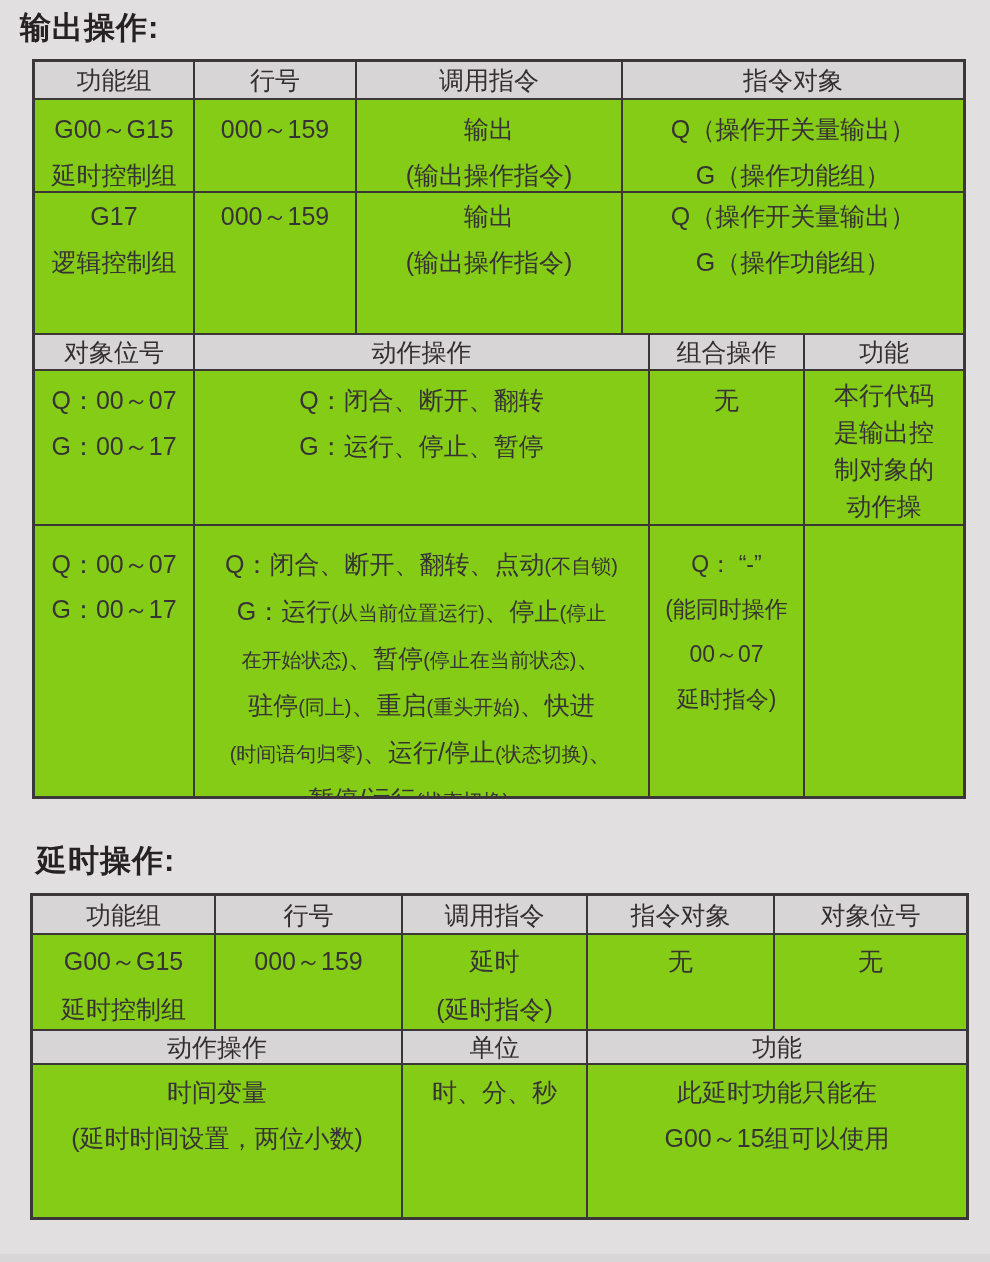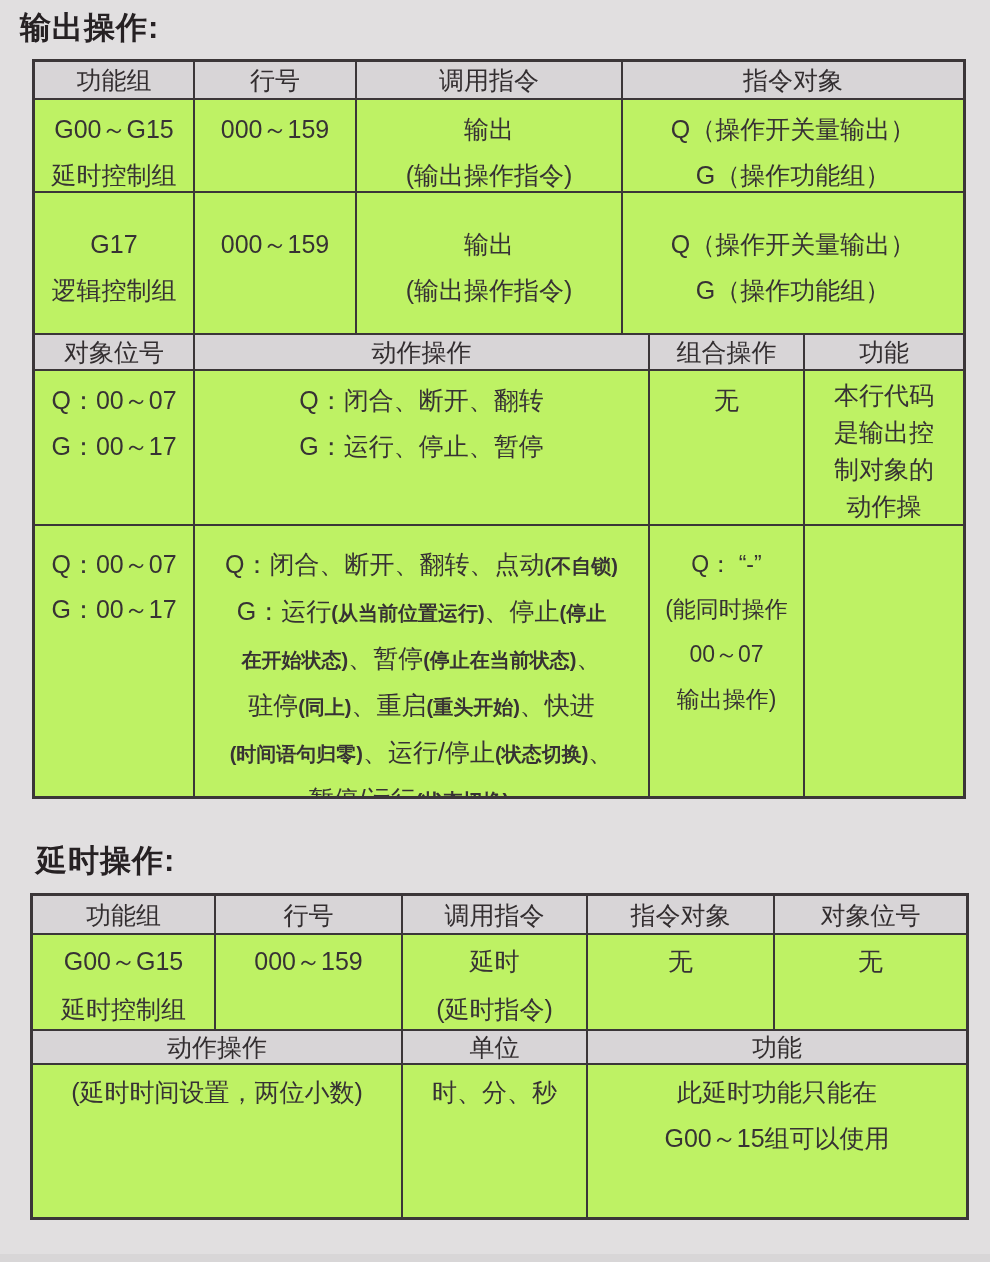--- a/index.html
+++ b/index.html
@@ -10,45 +10,45 @@
     font-family:"Liberation Sans","DejaVu Sans",sans-serif;
     color:#373234;
   }
   .heading {
     position:absolute; font-size:31px; font-weight:bold; color:#262123;
     letter-spacing:1px; white-space:nowrap;
   }
   #heading-output { left:20px; top:7px; }
   #heading-delay  { left:36px; top:840px; }
   #heading-next   { left:20px; top:1253px; }
-  .tbl { position:absolute; border:3px solid #3b3638; background:#bef264; }
+  .tbl { position:absolute; border:3px solid #3b3638; background:#84cc16; }
   #output-table { left:32px; top:59px; }
   #delay-table  { left:30px; top:893px; }
   .grid { display:grid; }
   #ot-top { grid-template-columns:160px 162px 266px 340px; grid-template-rows:38px 93px 142px; }
   #ot-bot { grid-template-columns:160px 455px 155px 158px; grid-template-rows:36px 155px 270px; }
   #dt-top { grid-template-columns:183px 187px 185px 187px 191px; grid-template-rows:39px 96px; }
   #dt-bot { grid-template-columns:370px 185px 378px; grid-template-rows:34px 152px; }
   .cell {
     border-right:2px solid #3b3638; border-bottom:2px solid #3b3638;
     font-size:25px; text-align:center; overflow:hidden; line-height:46px;
   }
   .lastcol { border-right:none; }
   .lastrow { border-bottom:none; }
   .hc {
     background:#d8d5d7; display:flex; align-items:center; justify-content:center;
     font-size:25px; color:#332e30;
   }
   .line { white-space:nowrap; }
-  .sm { font-size:20px;font-weight:bold; }
+  .sm { font-size:20px; }
   .pt2  { padding-top:2px; }
   .pt4  { padding-top:4px; }
   .pt6  { padding-top:6px; }
   .pt16 { padding-top:16px; }
-  .pt28 { padding-top:28px; }
+  .pt28 { }
   .lh45 { line-height:45px; }
   .lh48 { line-height:48px; }
   .func-wrap { line-height:37px; padding:6px 20px; white-space:normal; }
   .combo { font-size:23px; }
 </style>
 </head>
 <body>
 
 <div class="page">
 
@@ -119,21 +119,21 @@
           <div class="line"><span>G：运行</span><span class="sm">(从当前位置运行)</span><span>、停止</span><span class="sm">(停止</span></div>
           <div class="line"><span class="sm">在开始状态)</span><span>、暂停</span><span class="sm">(停止在当前状态)</span><span>、</span></div>
           <div class="line"><span>驻停</span><span class="sm">(同上)</span><span>、重启</span><span class="sm">(重头开始)</span><span>、快进</span></div>
           <div class="line"><span class="sm">(时间语句归零)</span><span>、运行/停止</span><span class="sm">(状态切换)</span><span>、</span></div>
           <div class="line"><span>暂停/运行</span><span class="sm">(状态切换)</span><span>。</span></div>
         </div>
       <div class="cell pt16 lh45 lastrow combo">
           <div class="line">Q： “-”</div>
           <div class="line">(能同时操作</div>
           <div class="line">00～07</div>
-          <div class="line">输出操作)</div>
+          <div class="line">延时指令)</div>
         </div>
       <div class="cell lastcol lastrow"></div>
     </div>
   </div>
 
   <div id="heading-delay" class="heading">延时操作:</div>
 
   <div id="delay-table" class="tbl">
 
     <div id="dt-top" class="grid">
@@ -155,20 +155,21 @@
       <div class="cell pt2 lh48">无</div>
       <div class="cell pt2 lh48 lastcol">无</div>
     </div>
 
     <div id="dt-bot" class="grid">
       <div class="cell hc">动作操作</div>
       <div class="cell hc">单位</div>
       <div class="cell hc lastcol">功能</div>
 
       <div class="cell pt4 lastrow">
+          <div class="line">时间变量</div>
           <div class="line">(延时时间设置，两位小数)</div>
         </div>
       <div class="cell pt4 lastrow">时、分、秒</div>
       <div class="cell pt4 lastcol lastrow">
           <div class="line">此延时功能只能在</div>
           <div class="line">G00～15组可以使用</div>
         </div>
     </div>
   </div>
 

